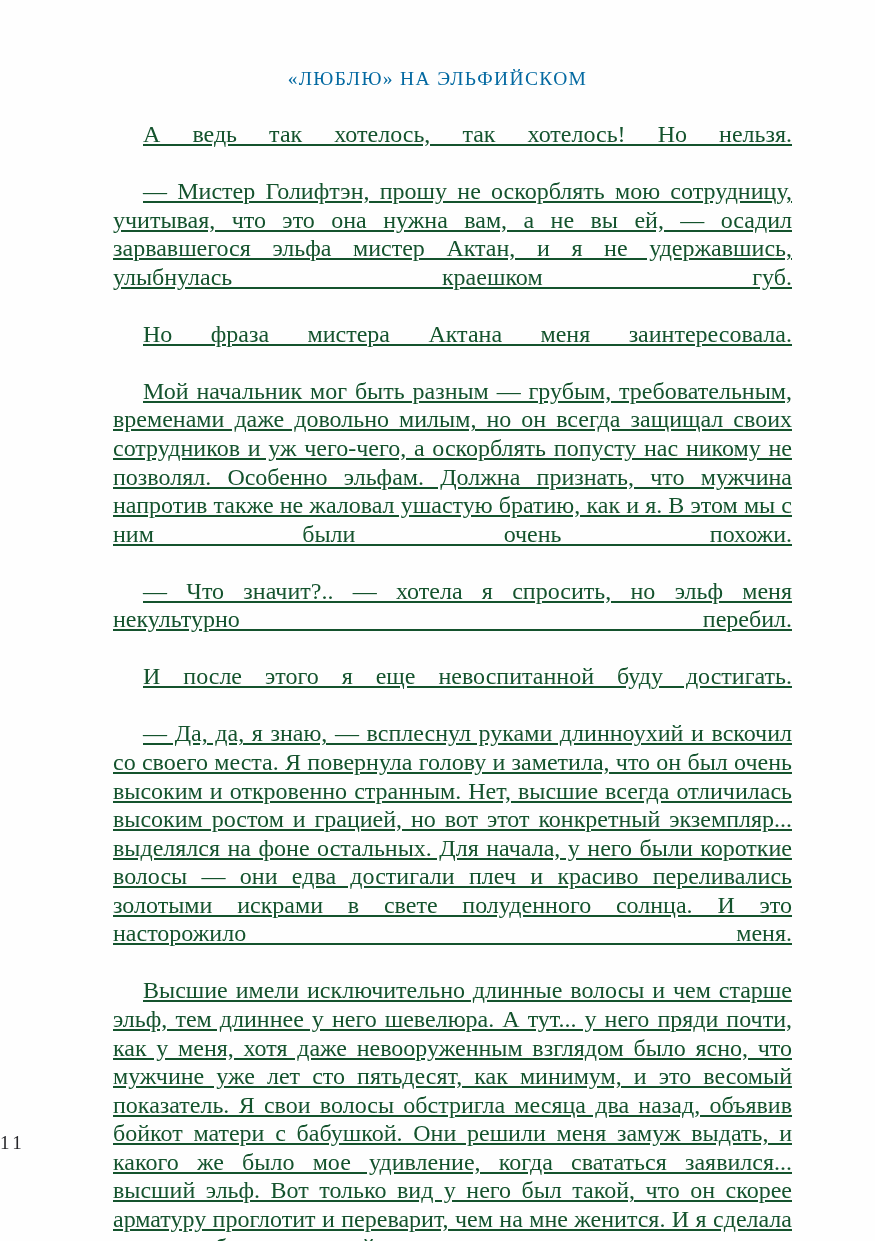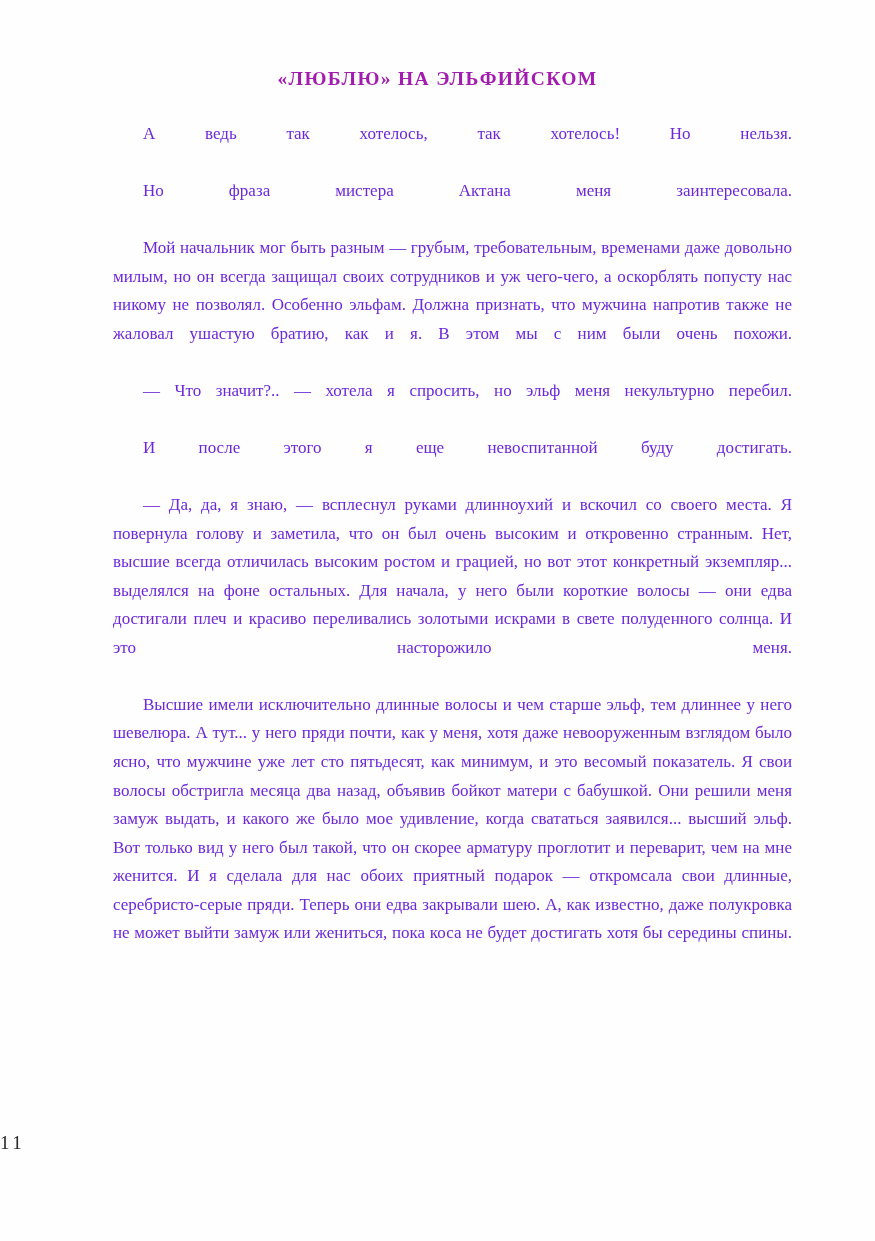--- a/index.html
+++ b/index.html
@@ -26,45 +26,46 @@
 
   
   .running-head {
     position: absolute;
     top: 68px;
     left: 0;
     right: 0;
     text-align: center;
     font-size: 19.5px;
     letter-spacing: 1.35px;
-    font-weight: 700;
-    color: #a21caf;
+    font-weight: 400;
+    color: #0369a1;
     font-family: "Liberation Serif", "DejaVu Serif", serif;
     white-space: nowrap;
   }
 
   
   .text-column {
     position: absolute;
     top: 120px;
     left: 113px;
     width: 679px;
   }
 
   .para {
     margin: 0;
     text-indent: 30px;
     text-align: justify;
     text-justify: inter-word;
-    font-size: 17px;
+    font-size: 24px;
     line-height: 28.55px;
     hyphens: manual;
     -webkit-hyphens: manual;
     word-spacing: 0.1px;
-    color: #6d28d9;
+    color: #14532d;
+    text-decoration: underline;
   }
 
   
   .para:after {
     content: "";
     display: inline-block;
     width: 100%;
   }
 
   
@@ -81,20 +82,21 @@
 </style>
 </head>
 <body>
 
 <div class="page">
 
   <div class="running-head">«ЛЮБЛЮ» НА ЭЛЬФИЙСКОМ</div>
 
   <div class="text-column">
     <p class="para">А ведь так хотелось, так хотелось! Но нельзя.</p>
+    <p class="para">— Мистер Голифтэн, прошу не оскорблять мою сотрудницу, учитывая, что это она нужна вам, а не вы ей, — осадил зарвавшегося эльфа мистер Актан, и я не удержавшись, улыбнулась краешком губ.</p>
     <p class="para">Но фраза мистера Актана меня заинтересовала.</p>
     <p class="para">Мой начальник мог быть разным — грубым, требовательным, временами даже довольно милым, но он всегда защищал своих сотрудников и уж чего-чего, а оскорблять попусту нас никому не позволял. Особенно эльфам. Должна признать, что мужчина напротив также не жаловал ушастую братию, как и я. В этом мы с ним были очень похожи.</p>
     <p class="para">— Что значит?.. — хотела я спросить, но эльф меня некультурно перебил.</p>
     <p class="para">И после этого я еще невоспитанной буду достигать.</p>
     <p class="para">— Да, да, я знаю, — всплеснул руками длинноухий и вскочил со своего места. Я повернула голову и заметила, что он был очень высоким и откровенно странным. Нет, высшие всегда отличилась высоким ростом и грацией, но вот этот конкретный экземпляр... выделялся на фоне остальных. Для начала, у него были короткие волосы — они едва достигали плеч и красиво переливались золотыми искрами в свете полуденного солнца. И это насторожило меня.</p>
     <p class="para">Высшие имели исключительно длинные волосы и чем старше эльф, тем длиннее у него шевелюра. А тут... у него пряди почти, как у меня, хотя даже невооруженным взглядом было ясно, что мужчине уже лет сто пятьдесят, как минимум, и это весомый показатель. Я свои волосы обстригла месяца два назад, объявив бойкот матери с бабушкой. Они решили меня замуж выдать, и какого же было мое удивление, когда свататься заявился... высший эльф. Вот только вид у него был такой, что он скорее арматуру проглотит и переварит, чем на мне женится. И я сделала для нас обоих приятный подарок — откромсала свои длинные, серебристо-серые пряди. Теперь они едва закрывали шею. А, как известно, даже полукровка не может выйти замуж или жениться, пока коса не будет достигать хотя бы середины спины.</p>
   </div>
 
   <div class="folio">11</div>
 

